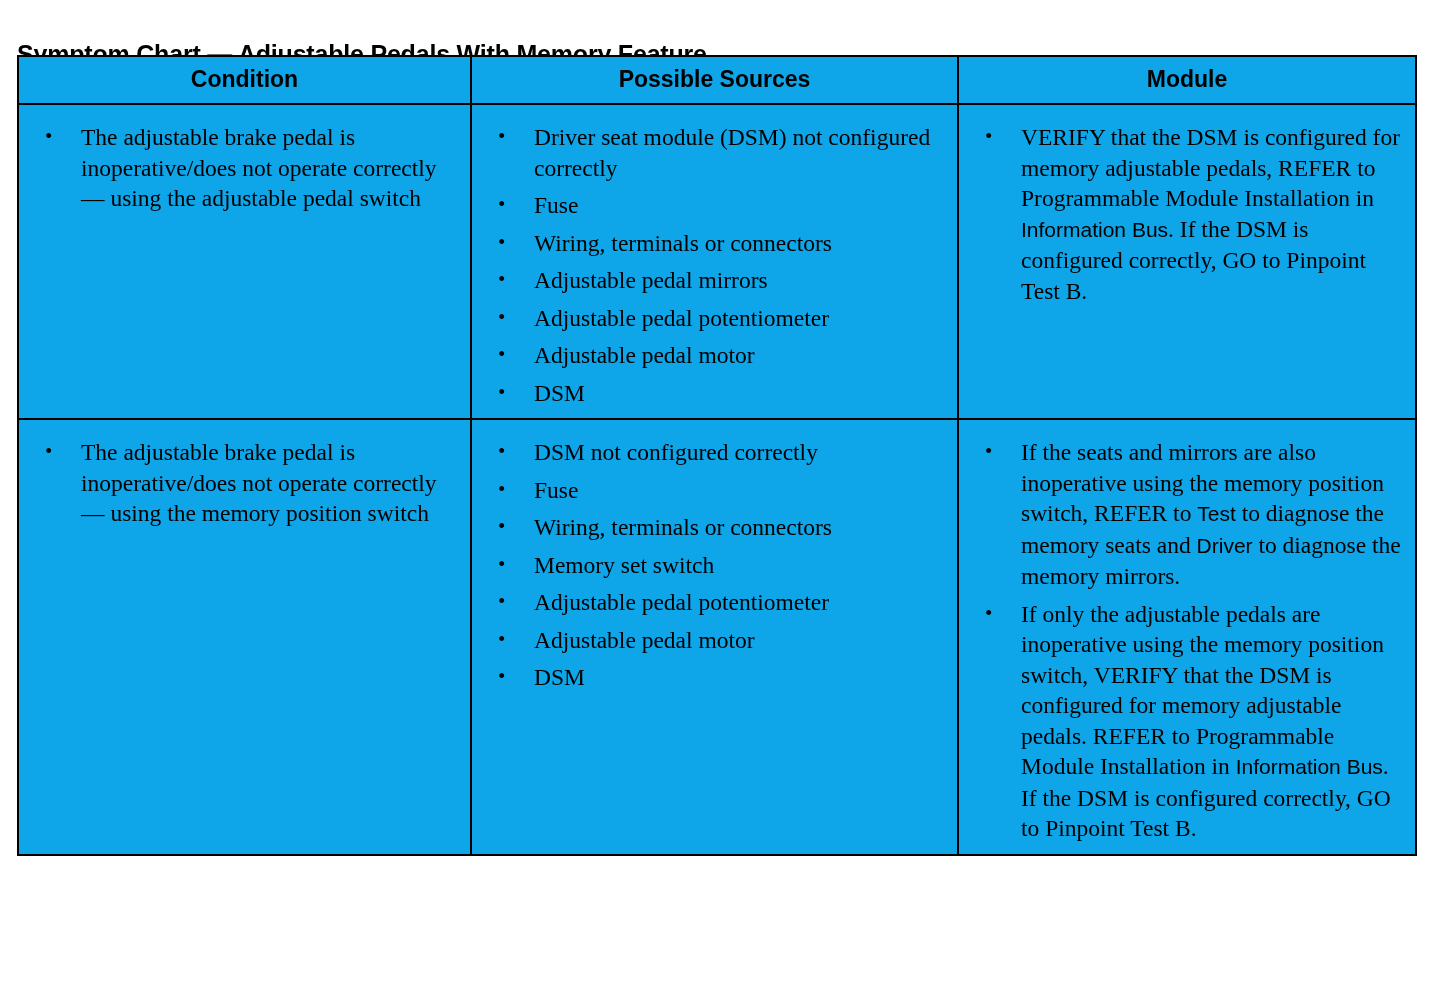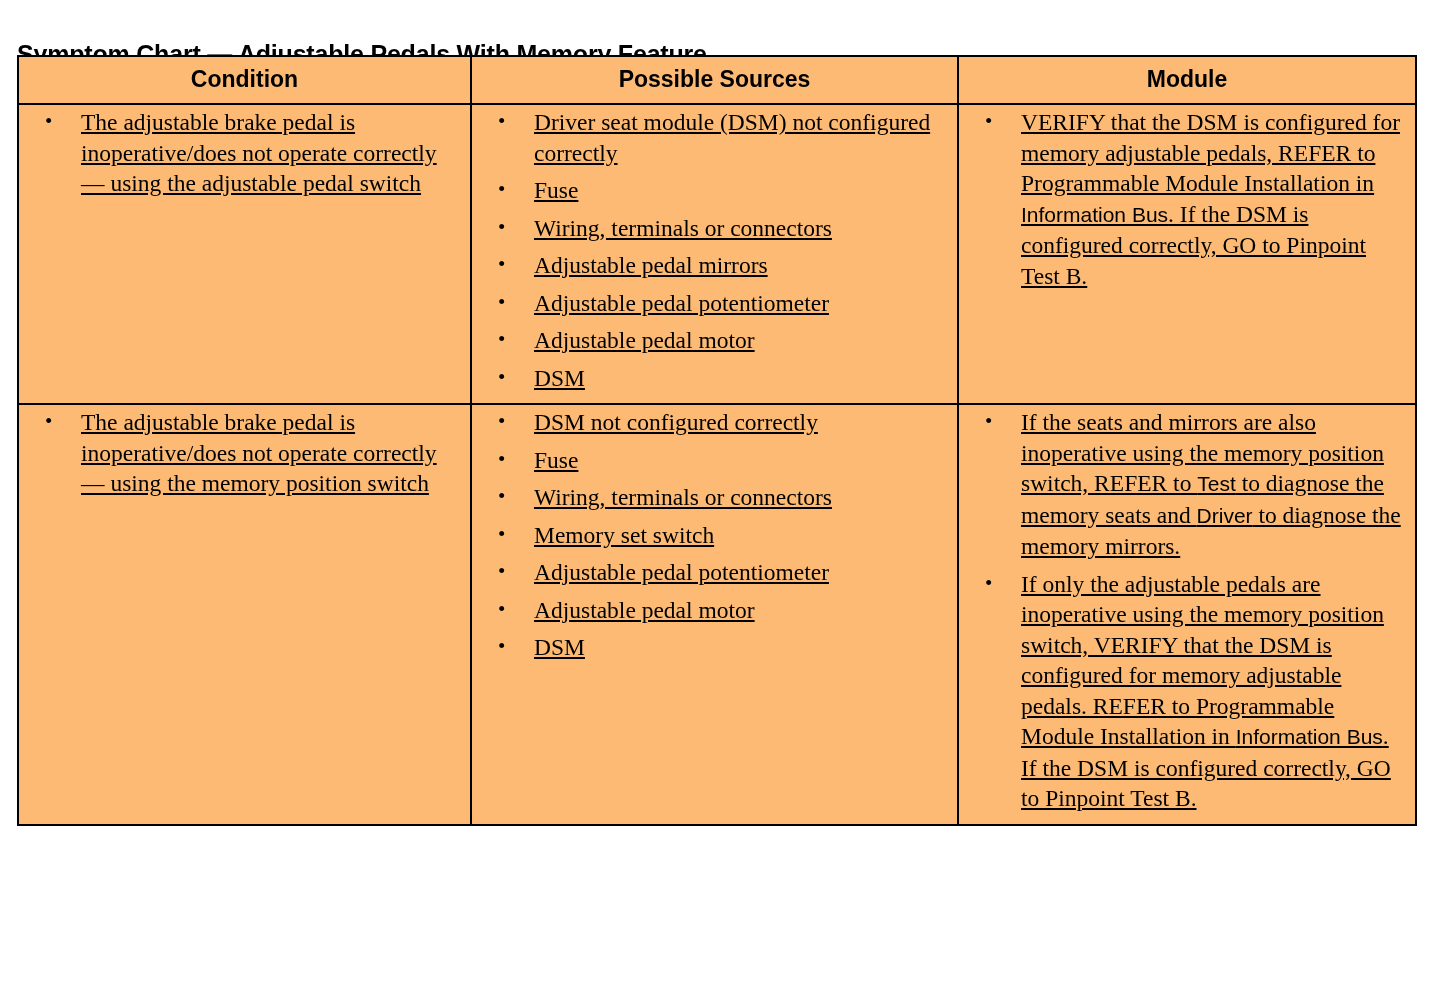--- a/index.html
+++ b/index.html
@@ -40,39 +40,38 @@
     top: 55px;
     width: 1398px;
     border-collapse: collapse;
     table-layout: fixed;
   }
   .symptom-table td,
   .symptom-table th {
     border: 2.5px solid #000000;
     vertical-align: top;
     padding: 0;
-    background: #fdba74;
+    background: #0ea5e9;
   }
   .col-condition { width: 453px; }
   .col-sources   { width: 487px; }
   .col-action    { width: 458px; }
 
   .symptom-table thead th {
     height: 40px;
     text-align: center;
     vertical-align: middle;
     font-family: "Liberation Sans", "DejaVu Sans", sans-serif;
     font-weight: bold;
     font-size: 23px;
     padding: 2px 0 4px 0;
   }
 
   .cell {
-    padding: 2px 8px 10px 8px;
-    text-decoration: underline;
+    padding: 17px 8px 10px 8px;
   }
 
   ul.bullets {
     list-style: none;
     margin: 0;
     padding: 0;
   }
   ul.bullets > li {
     position: relative;
     padding-left: 54px;

